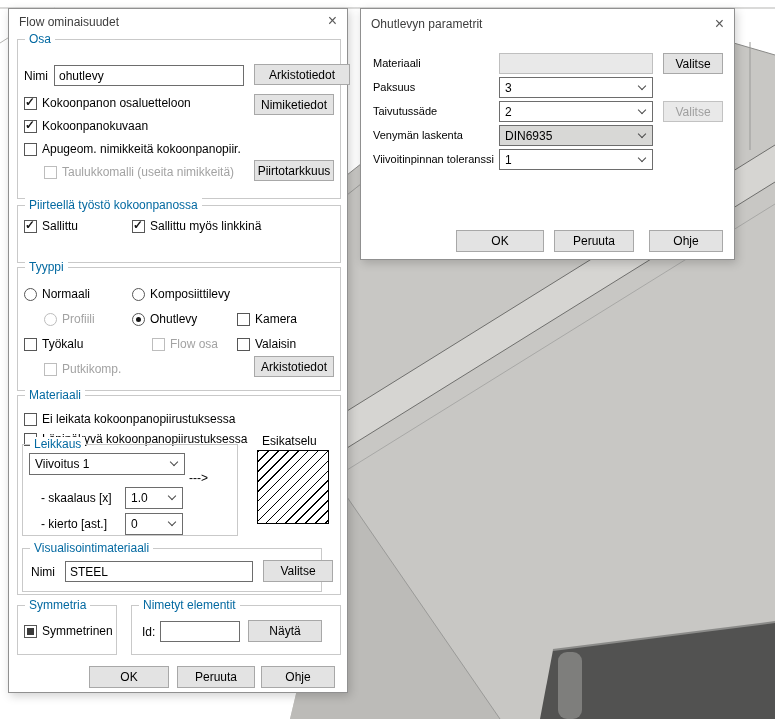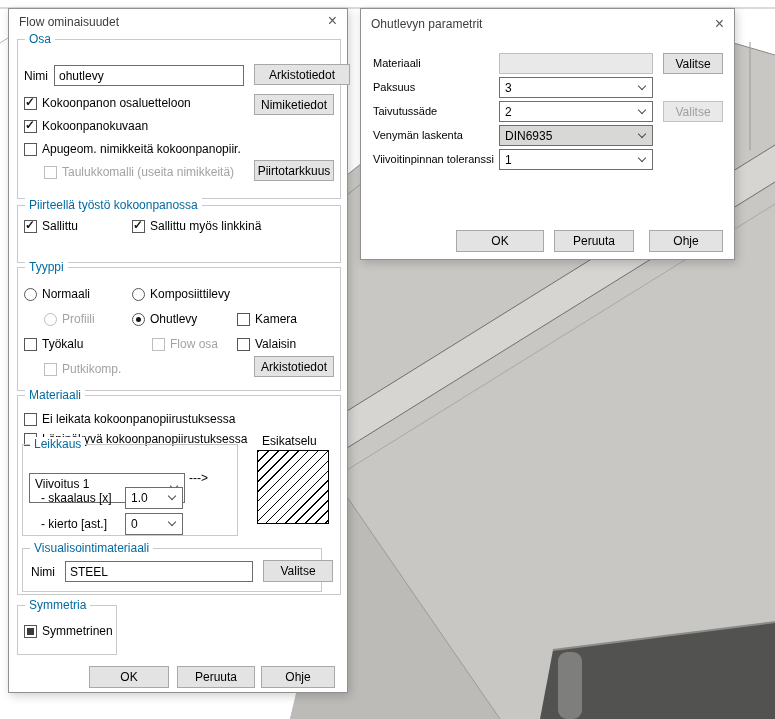--- a/index.html
+++ b/index.html
@@ -208,21 +208,21 @@
       <span class="lbl">Ei leikata kokoonpanopiirustuksessa</span>
     </div>
     <div class="cb" style="left:6px;top:36px">
       <span class="box"></span>
       <span class="lbl">Läpinäkyvä kokoonpanopiirustuksessa</span>
     </div>
     <span class="statictext" style="left:244px;top:38px">Esikatselu</span>
 
     <div class="group" style="left:4px;top:48px;width:216px;height:92px">
       <span class="legend">Leikkaus</span>
-      <div class="combo" style="left:6px;top:28px;width:156px;height:30px">
+      <div class="combo" style="left:6px;top:8px;width:156px;height:22px">
         <span>Viivoitus 1</span>
         <span class="chv"></span>
       </div>
       <span class="statictext" style="left:166px;top:26px">---&gt;</span>
       <span class="statictext" style="left:18px;top:46px">- skaalaus [x]</span>
       <div class="combo" style="left:102px;top:42px;width:58px;height:22px">
         <span>1.0</span>
         <span class="chv"></span>
       </div>
       <span class="statictext" style="left:18px;top:72px">- kierto [ast.]</span>
@@ -245,20 +245,26 @@
   <div class="group" style="left:8px;top:596px;width:100px;height:50px">
     <span class="legend">Symmetria</span>
     <div class="cb" style="left:6px;top:18px">
       <span class="box">
           <span class="fillsq"></span>
         </span>
       <span class="lbl">Symmetrinen</span>
     </div>
   </div>
 
+  <div class="group" style="left:122px;top:596px;width:210px;height:50px">
+    <span class="legend">Nimetyt elementit</span>
+    <span class="statictext" style="left:10px;top:19px">Id:</span>
+    <input class="txt" style="left: 28px; top: 15px; width: 80px; height: 21px;" value="">
+    <button class="btn" style="left:116px;top:14px;width:74px;height:22px">Näytä</button>
+  </div>
 
   <button class="btn" style="left:80px;top:657px;width:80px;height:22px">OK</button>
   <button class="btn" style="left:168px;top:657px;width:78px;height:22px">Peruuta</button>
   <button class="btn" style="left:252px;top:657px;width:74px;height:22px">Ohje</button>
 </div>
 
 <div class="dialog" style="left:360px;top:8px;width:375px;height:252px">
   <div class="titlebar" style="height:30px;line-height:30px">
     <span>Ohutlevyn parametrit</span>
     <span class="close" style="top:7px">×</span>

